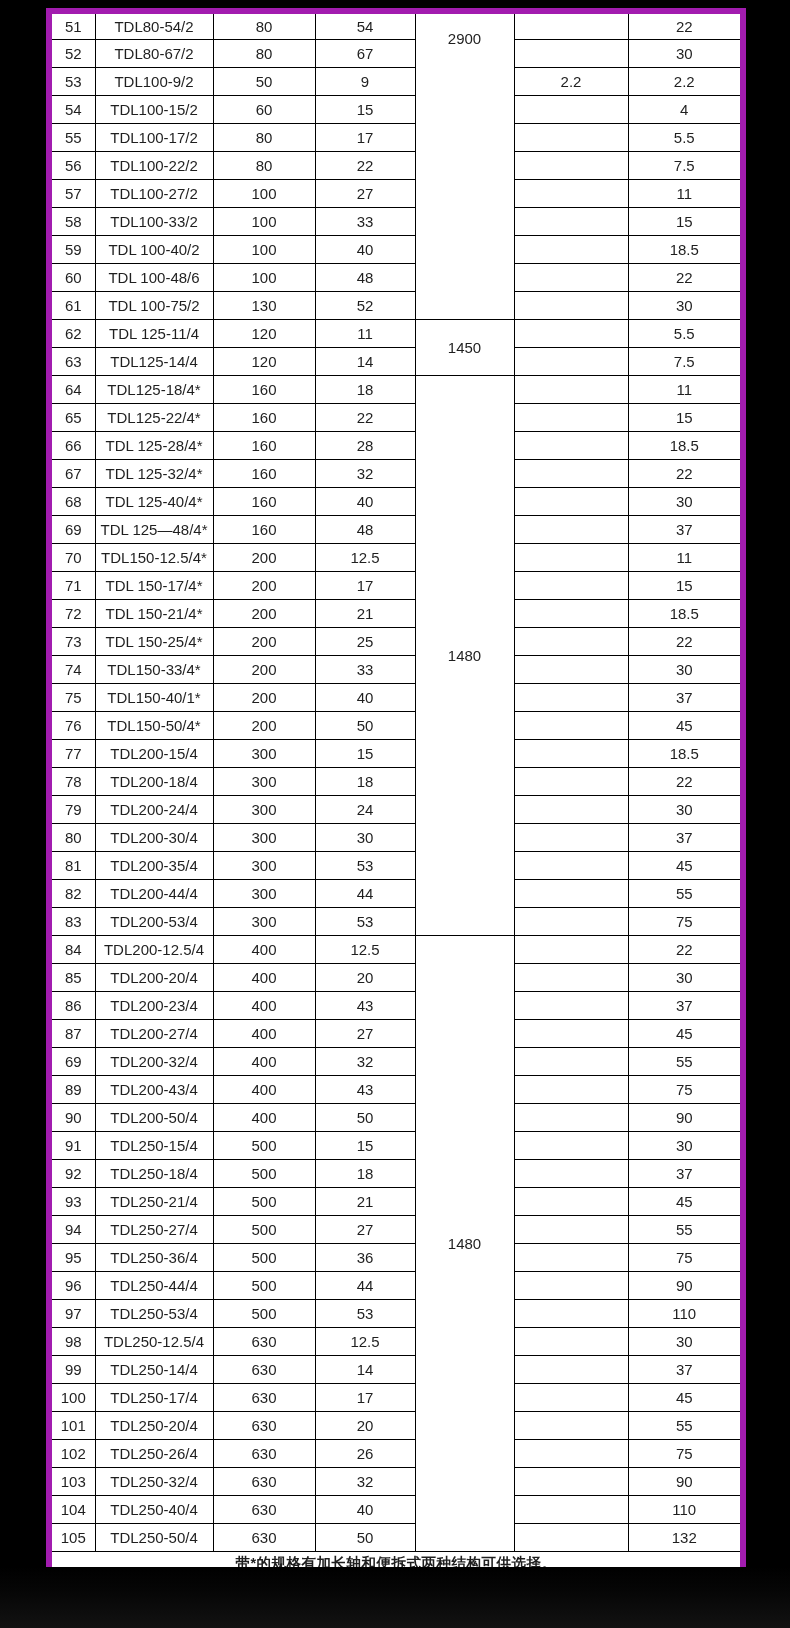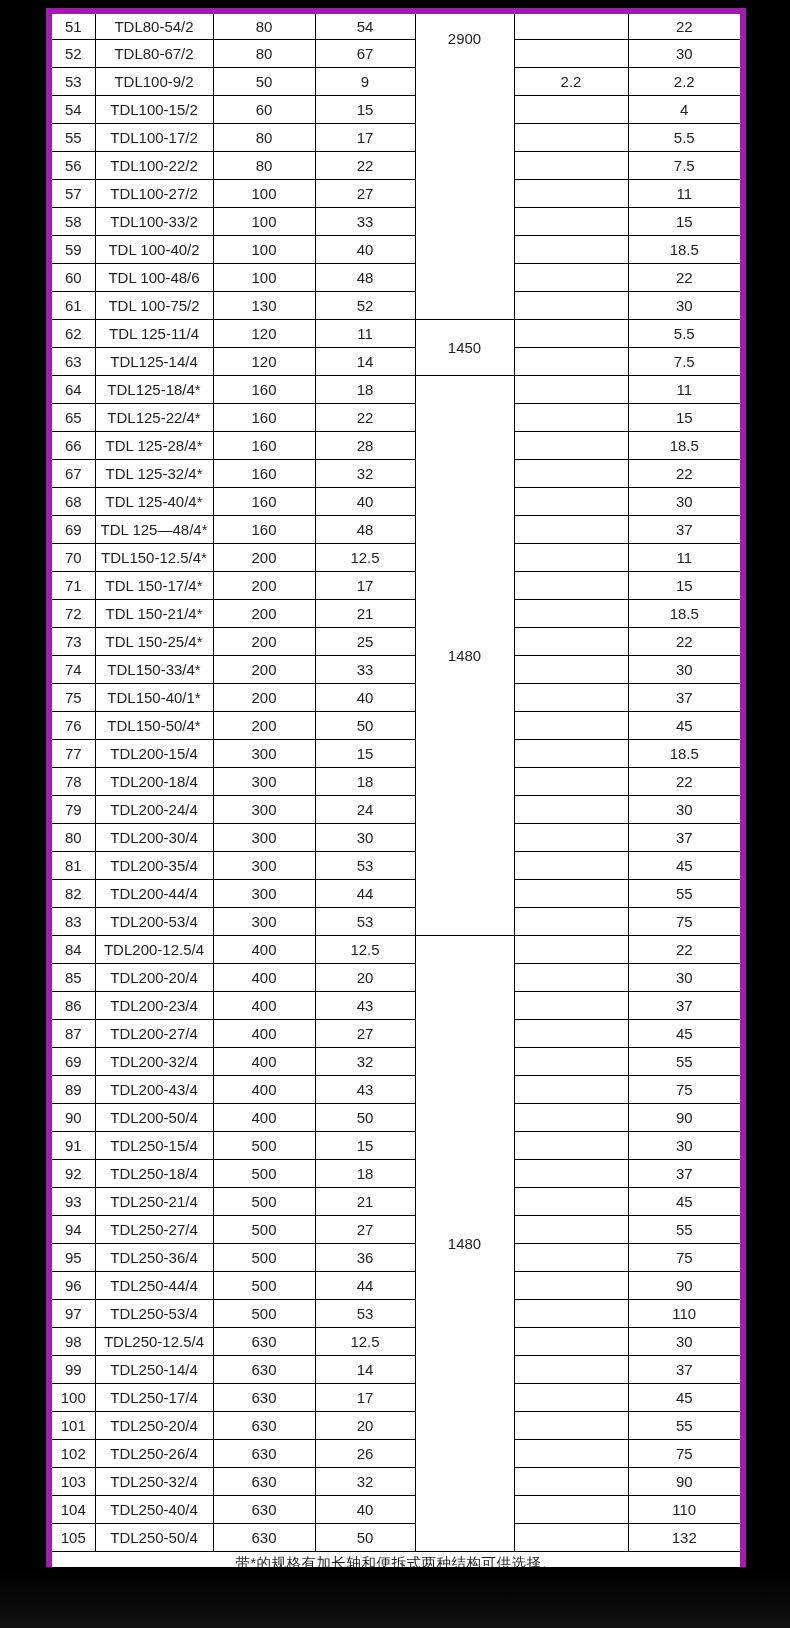--- a/index.html
+++ b/index.html
@@ -31,20 +31,21 @@
     white-space:nowrap;
     overflow:hidden;
   }
   table.spec td.v-top{
     vertical-align:top;
     padding-top:16px;
   }
   table.spec td.note-cell{
     font-size:14.5px;
     letter-spacing:0.5px;
+    font-weight:bold;
   }
   .bottom-bar{
     position:absolute;
     left:0;right:0;
     top:1567px;bottom:0;
     background:linear-gradient(180deg,#000 0%,#060606 40%,#121212 100%);
   }
 </style>
 </head>
 <body>

